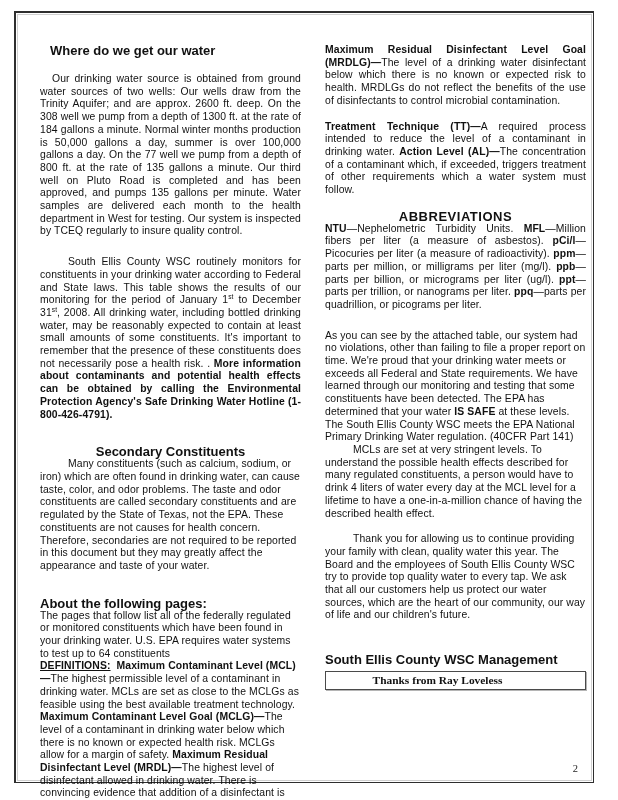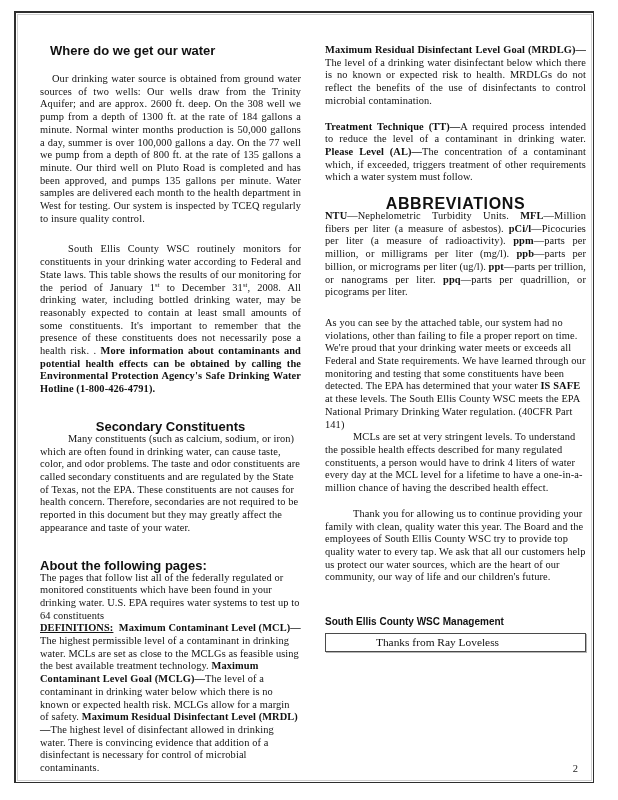--- a/index.html
+++ b/index.html
@@ -43,69 +43,68 @@
   .col{width:261px;}
 
   p{margin:0;}
   .just{text-align:justify;}
   .left{text-align:left;}
 
   .blk{
     font-size:10.4px;
     line-height:12.7px;
     letter-spacing:.01em;
-    font-family:Liberation Serif, serif;
   }
 
   h3.hdr{
     margin:0 0 0 0;
     font-size:13px;
     line-height:13px;
     font-weight:bold;
   }
   h3.hdr.indent{padding-left:10px;}
   h3.hdr.center{text-align:center;}
   h3.abbr{
     margin:0;
-    font-size:16px;
+    font-size:13px;
     line-height:13px;
     font-weight:bold;
     text-align:center;
     letter-spacing:.04em;
   }
 
   .gap-sm{height:7px;}
   .gap-md{height:13px;}
   .gap-lg{height:18px;}
   .gap-xl{height:24px;}
 
   b,strong{font-weight:bold;}
   .uline{text-decoration:underline;}
   sup{font-size:6.6px;vertical-align:super;line-height:0;}
 
   .indent-first{ text-indent:12px;margin-top:16px; }
   .indent-big{ text-indent:28px; }
 
   
   .sig-title{
-    font-size:10px;
+    font-size:13px;
     font-weight:bold;
     line-height:14px;
     margin:0;
   }
   .sig-box{
     margin-top:4px;
     border:1px solid #4a4a4a;
     box-shadow:1px 1px 0 rgba(90,90,90,.45);
     height:17px;
     line-height:17px;
     text-align:center;
     font-family:"Liberation Serif", serif;
     font-size:11.4px;
-    font-weight:normal;
+    font-weight:bold;
     color:#111;
     background:#fff;
   }
   .sig-box span{position:relative;left:-18px;}
 
   .page-num{
     position:absolute;
     right:40px;bottom:26px;
     font-size:10.5px;
     color:#222;
@@ -140,21 +139,21 @@
     <p class="blk left"><b class="uline">DEFINITIONS:</b><span>&nbsp; </span><b>Maximum Contaminant Level (MCL)—</b><span>The highest permissible level of a contaminant in drinking water. MCLs are set as close to the MCLGs as feasible using the best available treatment technology.  </span><b>Maximum Contaminant Level Goal (MCLG)—</b><span>The level of a contaminant in drinking water below which there is no known or expected health risk.  MCLGs allow for a margin of safety.  </span><b>Maximum Residual Disinfectant Level (MRDL)—</b><span>The highest level of disinfectant allowed in drinking water. There is convincing evidence that addition of a disinfectant is necessary for control of microbial contaminants.</span></p>
 
   </div>
 
   <div class="col">
 
     <p class="blk just"><b>Maximum Residual Disinfectant Level Goal (MRDLG)—</b><span>The level of a drinking water disinfectant below which there is no known or expected risk to health.  MRDLGs do not reflect the benefits of the use of disinfectants to control microbial contamination.</span></p>
 
     <div class="gap-md"></div>
 
-    <p class="blk just"><b>Treatment Technique (TT)—</b><span>A required process intended to reduce the level of a contaminant in drinking water.  </span><b>Please Level (AL)—</b><span>The concentration of a contaminant which, if exceeded, triggers treatment of other requirements which a water system must follow.</span></p>
+    <p class="blk just"><b>Treatment Technique (TT)—</b><span>A required process intended to reduce the level of a contaminant in drinking water.  </span><b>Action Level (AL)—</b><span>The concentration of a contaminant which, if exceeded, triggers treatment of other requirements which a water system must follow.</span></p>
 
     <div class="gap-md"></div>
 
     <h3 class="abbr">ABBREVIATIONS</h3>
     <p class="blk just"><b>NTU</b><span>—Nephelometric Turbidity Units.  </span><b>MFL</b><span>—Million fibers per liter (a measure of asbestos).  </span><b>pCi/l</b><span>—Picocuries per liter (a measure of radioactivity).  </span><b>ppm</b><span>—parts per million, or milligrams per liter (mg/l).  </span><b>ppb</b><span>—parts per billion, or micrograms per liter (ug/l).  </span><b>ppt</b><span>—parts per trillion, or nanograms per liter.  </span><b>ppq</b><span>—parts per quadrillion, or picograms per liter.</span></p>
 
     <div class="gap-lg"></div>
 
     <p class="blk left"><span>As you can see by the attached table, our system had no violations, other than failing to file a proper report on time. We're proud that your drinking water meets or exceeds all Federal and State requirements. We have learned through our monitoring and testing that some constituents have been detected. The EPA has determined that your water </span><b>IS SAFE</b><span> at these levels.  The South Ellis County WSC meets the EPA National Primary Drinking Water regulation. (40CFR Part 141)</span></p>
     <p class="blk left indent-big">MCLs are set at very stringent levels. To understand the possible health effects described for many regulated constituents, a person would have to drink 4 liters of water every day at the MCL level for a lifetime to have a one-in-a-million chance of having the described health effect.</p>

